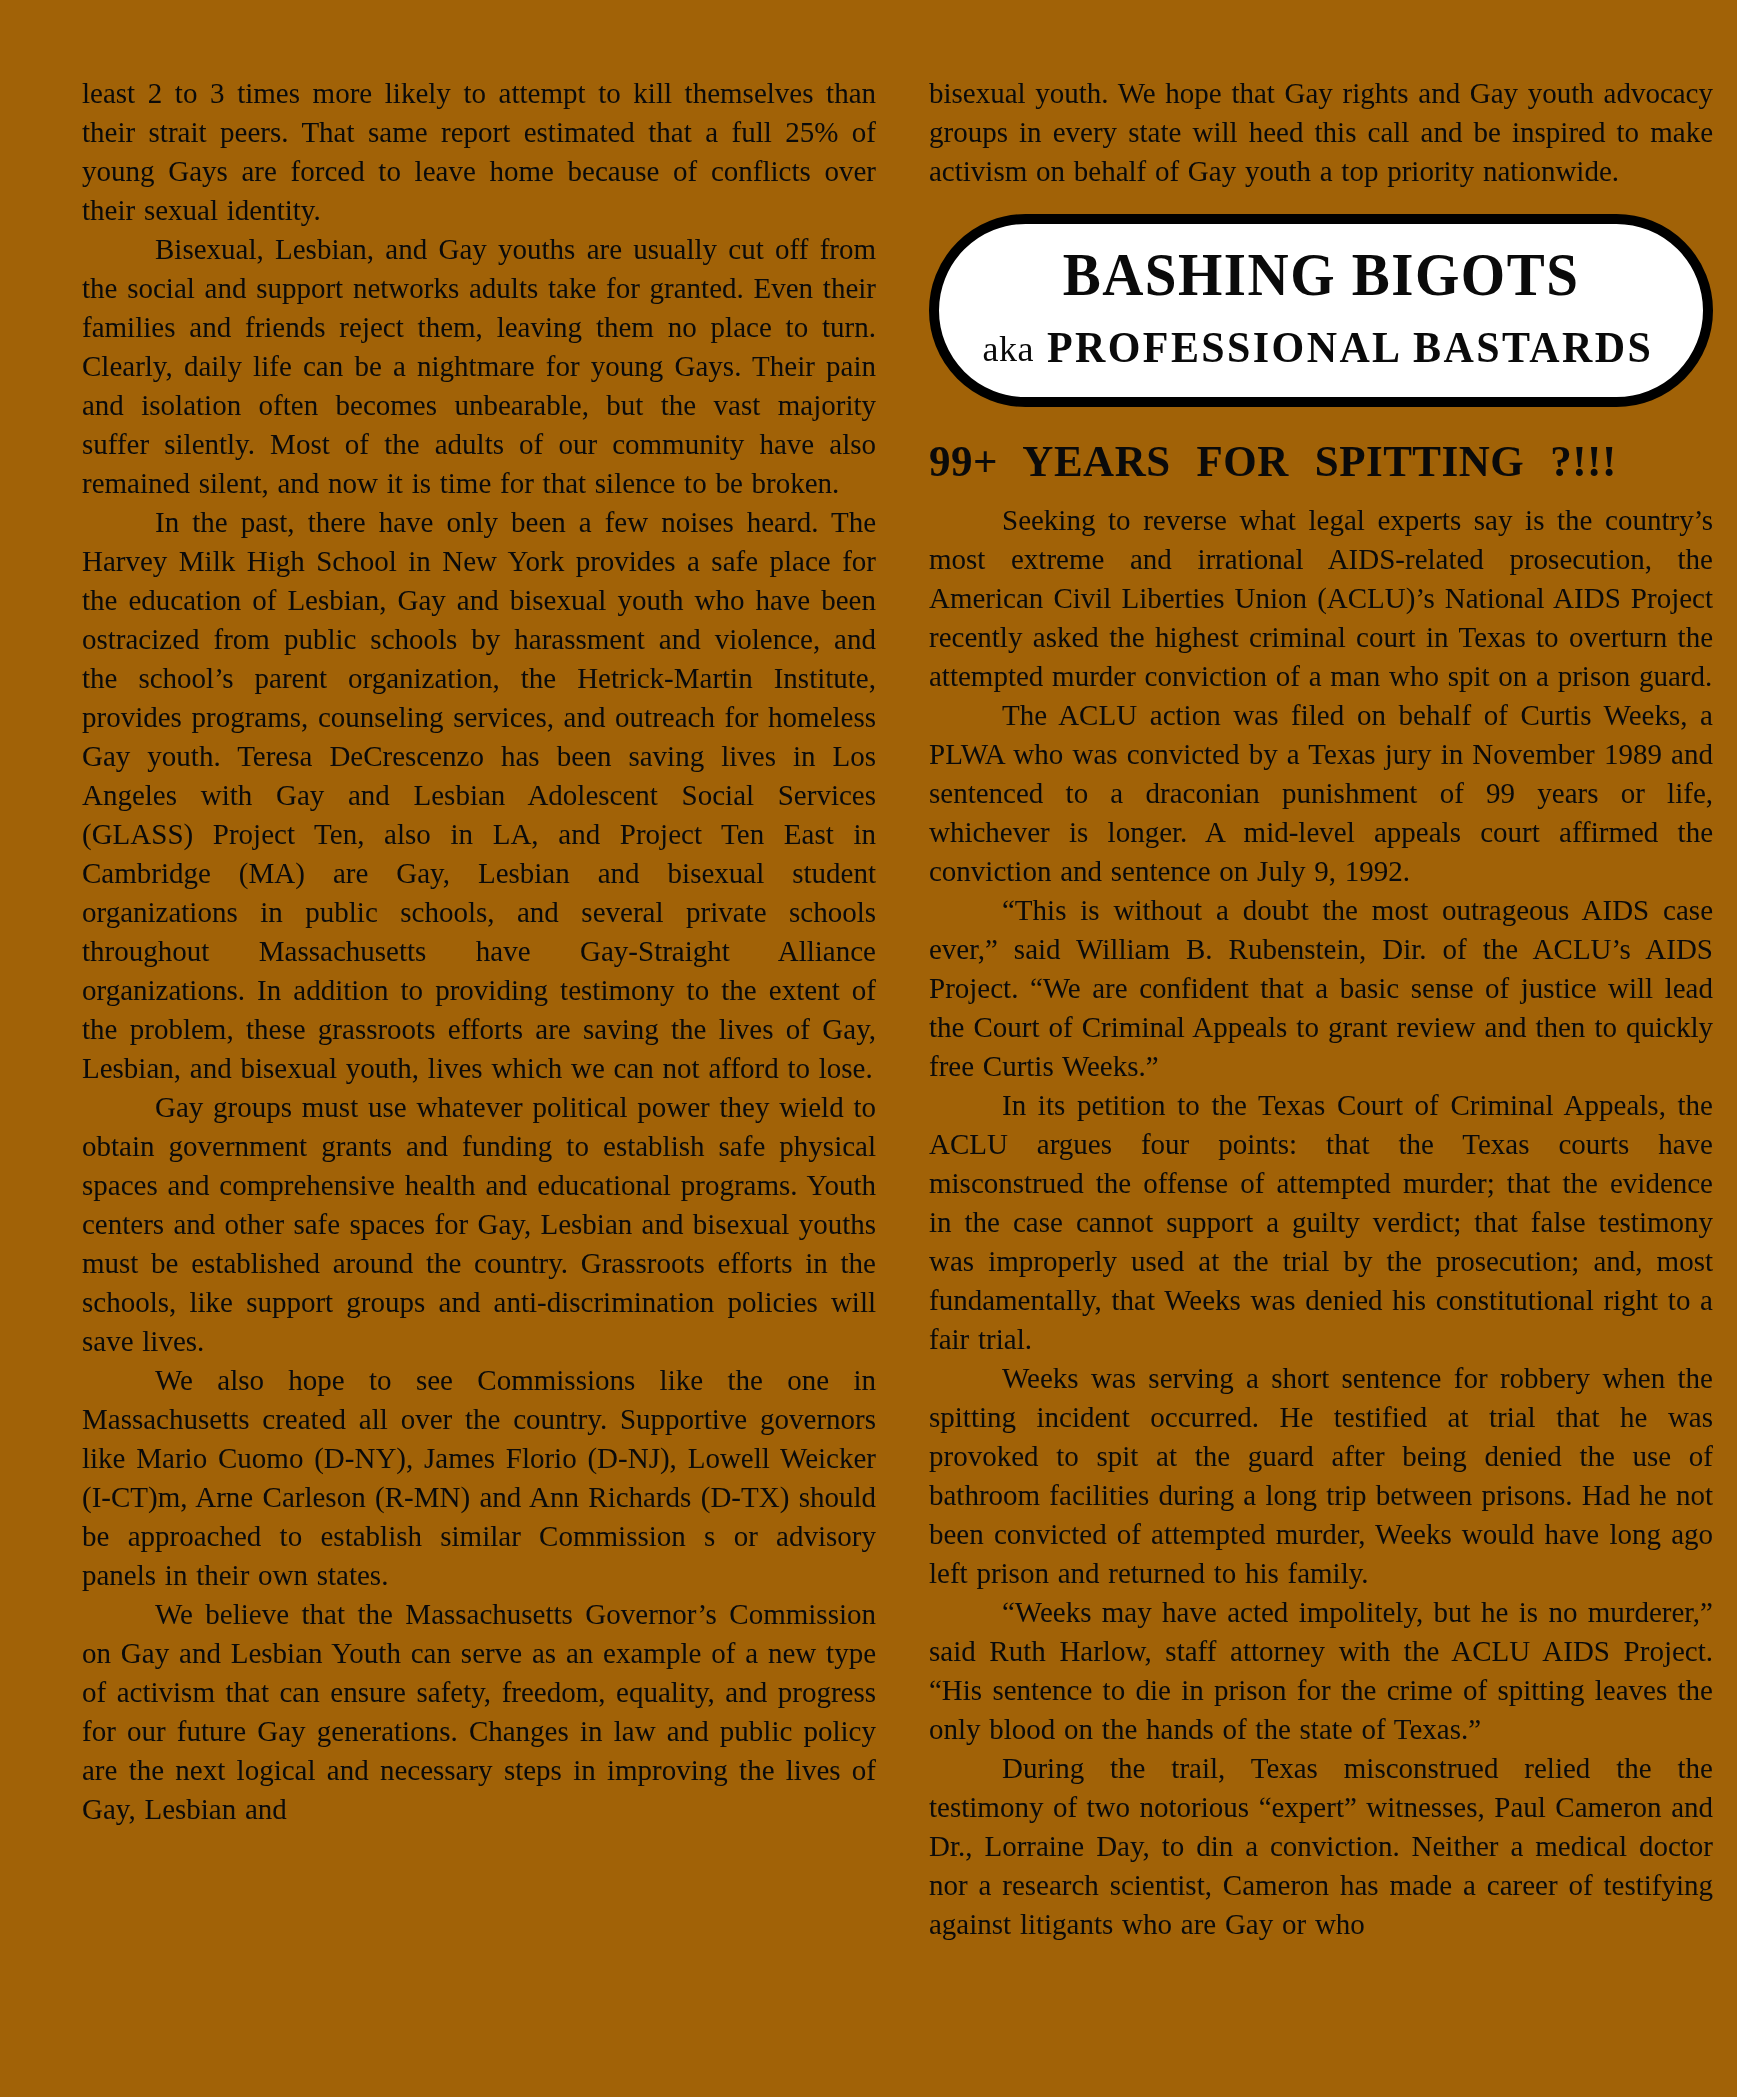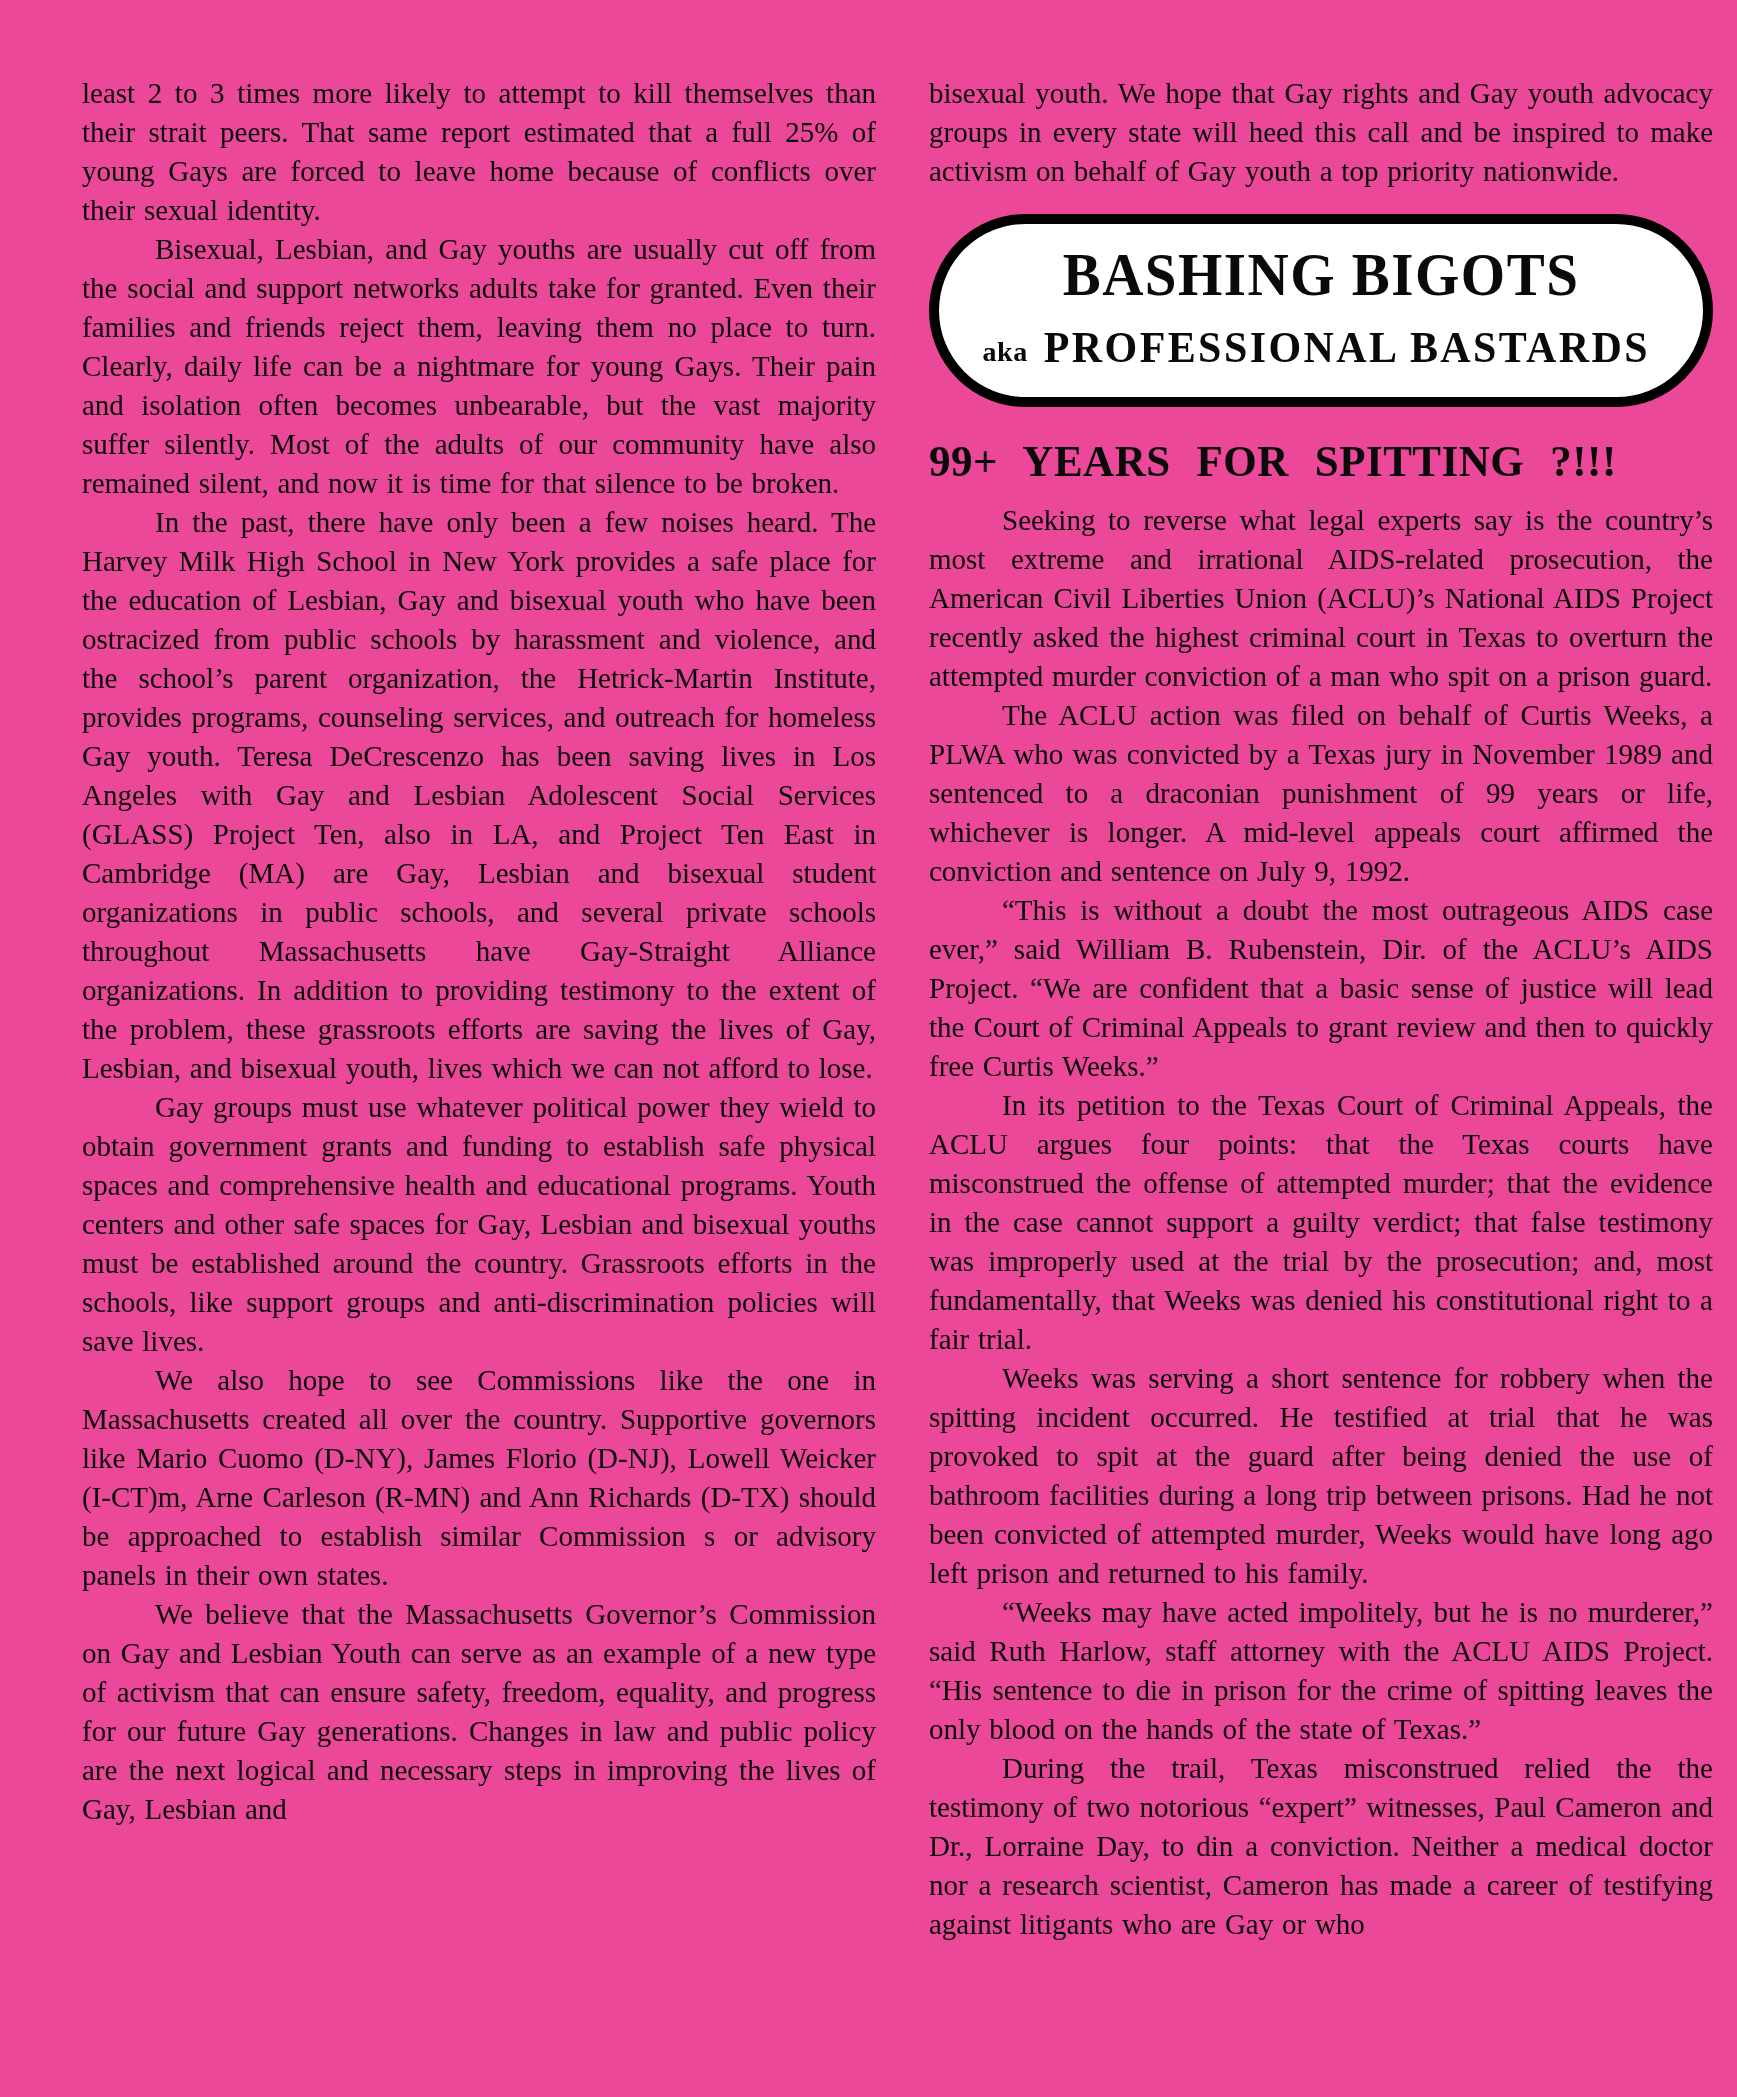--- a/index.html
+++ b/index.html
@@ -4,21 +4,21 @@
 <style>
   html, body {
     margin: 0;
     padding: 0;
     background: #e8e8e8;
   }
   .page {
     position: relative;
     width: 1738px;
     height: 2097px;
-    background: #ec4899;
+    background: #a16207;
     overflow: hidden;
     font-family: "Liberation Serif", "DejaVu Serif", serif;
     color: #0a0a0a;
   }
   .col {
     position: absolute;
     top: 74px;
   }
   .col-left  { left: 82px;  width: 794px; }
   .col-right { left: 929px; width: 784px; }
@@ -49,22 +49,22 @@
     transform: scaleY(1.06);
   }
   .badge-sub {
     display: flex;
     align-items: baseline;
     margin-top: 16.6px;
     padding-left: 16.6px;
     padding-right: 9.8px;
   }
   .badge-aka {
-    font-weight: 700;
-    font-size: 28px;
+    font-weight: 400;
+    font-size: 36px;
     letter-spacing: 0.5px;
   }
   .badge-sub-text {
     flex: 1;
     text-align: center;
     font-weight: 700;
     font-size: 42px;
     letter-spacing: 2.4px;
     transform: scaleY(1.05);
   }

